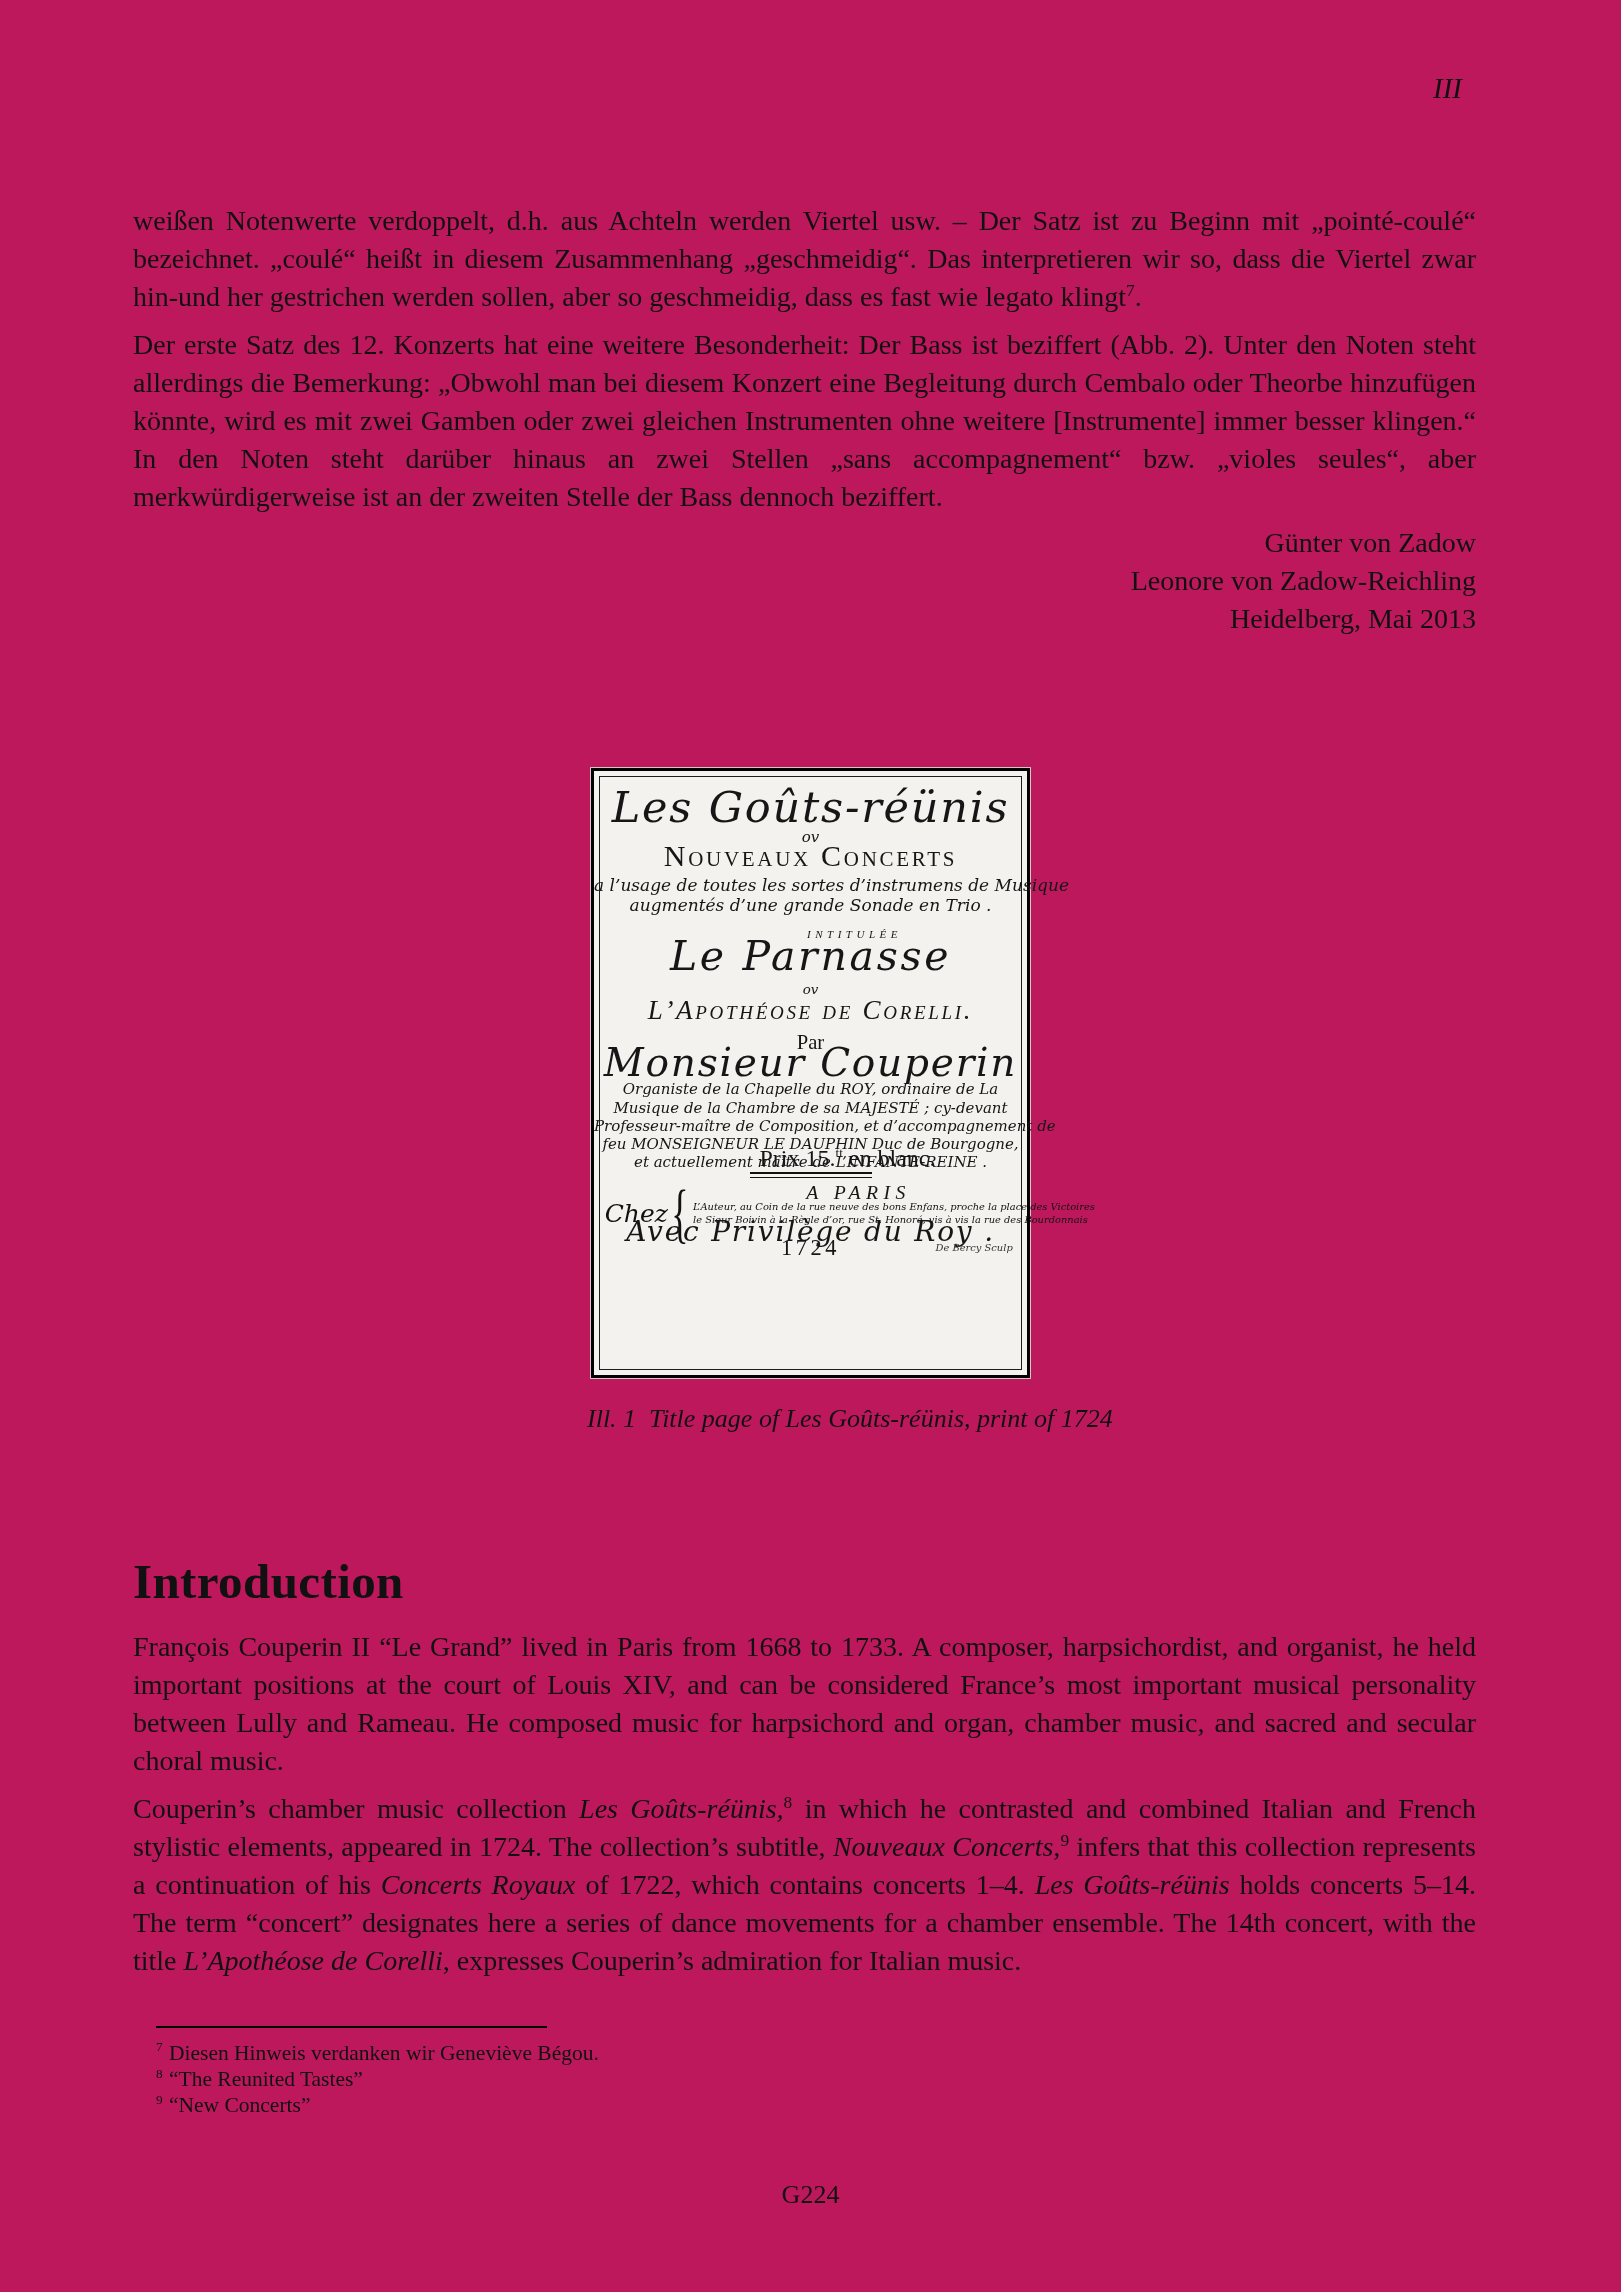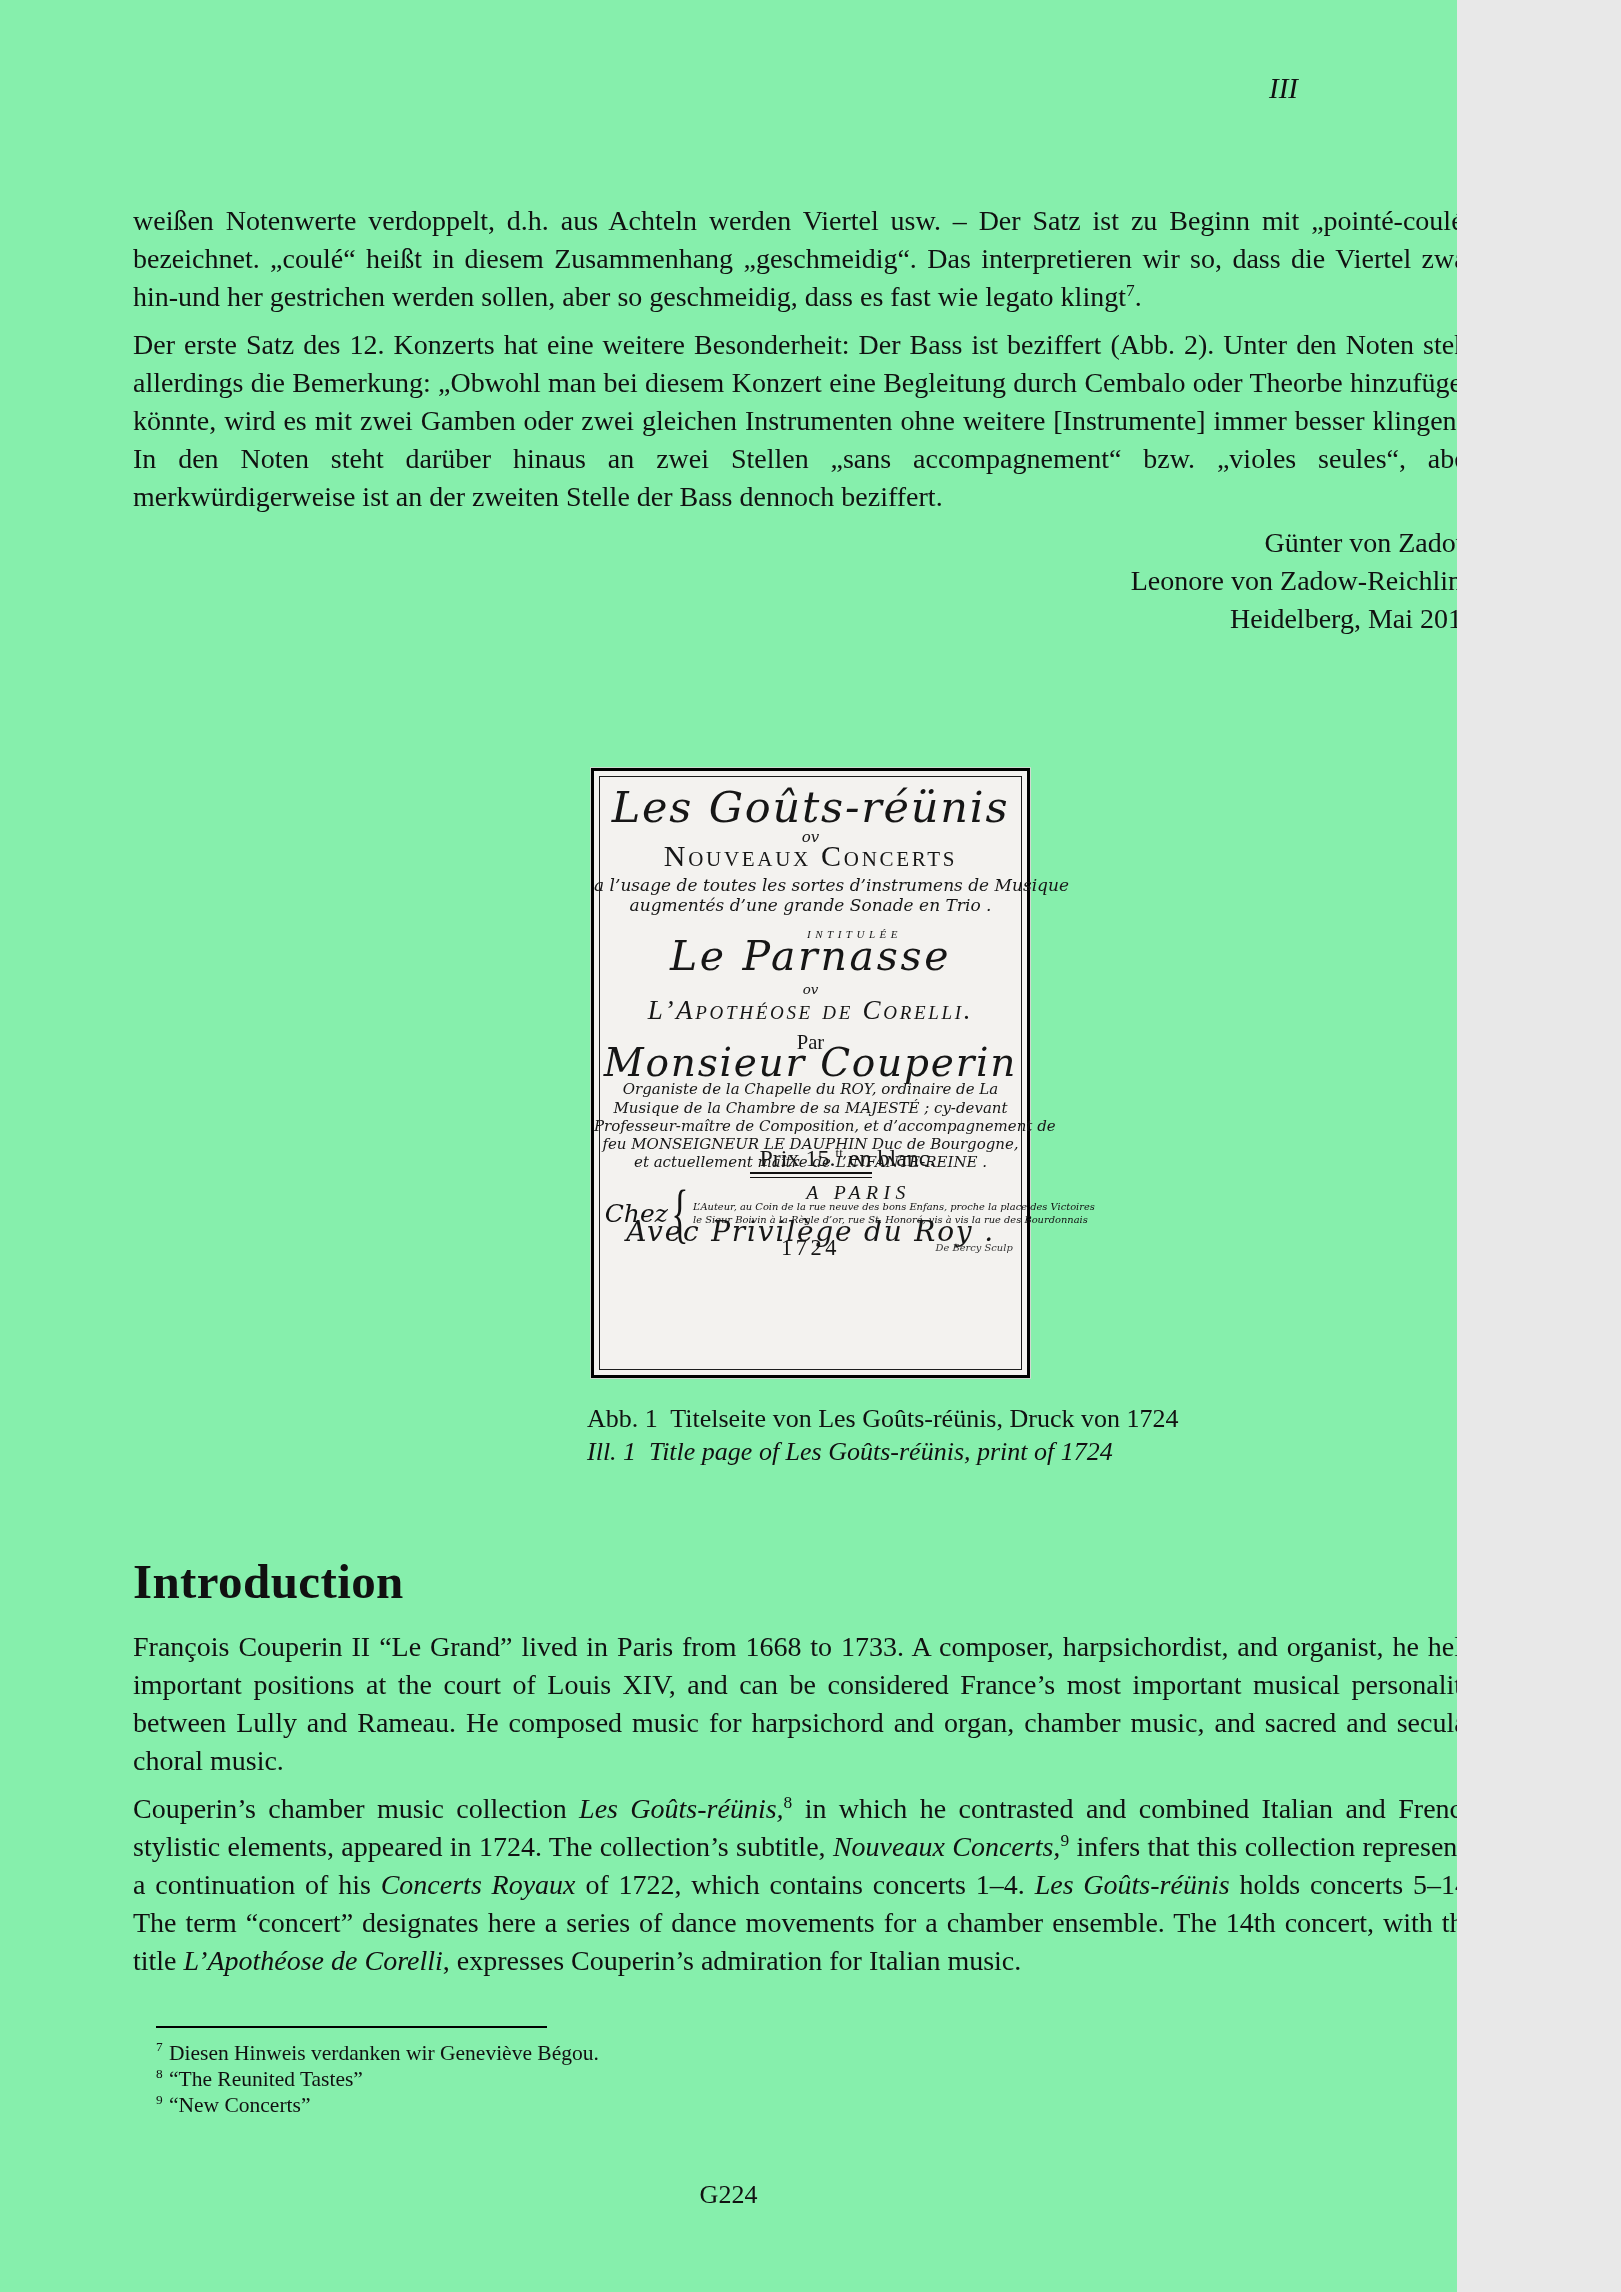--- a/index.html
+++ b/index.html
@@ -1,18 +1,18 @@
 <!DOCTYPE html>
 <html style="font-size:14.3px"><head>
 <meta charset="utf-8">
 <style>
   html,body { margin:0; padding:0; background:#e8e8e8; }
   .page {
-    position:relative; width:1457px; height:2293px;
-    background:#86efac; overflow:hidden;
+    position:relative; width:1621px; height:2293px;
+    background:#be185d; overflow:hidden;
     font-family:"Liberation Serif","DejaVu Serif",serif;
     color:#111;
   }
   
   .folio {
     position:absolute; top:72px; right:159px;
     font-style:italic; font-size:29px;
   }
   
   .german-block {
@@ -143,21 +143,20 @@
         <div>L’Auteur, au Coin de la rue neuve des bons Enfans, proche la place des Victoires</div>
         <div>le Sieur Boivin à la Règle d’or, rue St. Honoré, vis à vis la rue des Bourdonnais</div>
       </span>
     </div>
     <div class="fac-line script fl-privilege">Avec Privilège du Roy .</div>
     <div class="fac-line fl-year">1724</div>
     <div class="fac-engraver">De Bercy Sculp</div>
   </figure>
 
   <div class="caption">
-    <div class="cap-de">Abb. 1  Titelseite von Les Goûts-réünis, Druck von 1724</div>
     <div class="cap-en">Ill. 1  Title page of Les Goûts-réünis, print of 1724</div>
   </div>
 
   <h1 class="intro-heading">Introduction</h1>
 
   <div class="intro-block">
     <p class="body-p">François Couperin II “Le Grand” lived in Paris from 1668 to 1733. A composer, harpsichordist, and organist, he held important positions at the court of Louis XIV, and can be considered France’s most important musical personality between Lully and Rameau. He composed music for harpsichord and organ, chamber music, and sacred and secular choral music.</p>
     <p class="body-p"><span>Couperin’s chamber music collection </span><span class="ital">Les Goûts-réünis,</span><sup class="fnref">8</sup><span> in which he contrasted and combined Italian and French stylistic elements, appeared in 1724. The collection’s subtitle, </span><span class="ital">Nouveaux Concerts,</span><sup class="fnref">9</sup><span> infers that this collection represents a continuation of his </span><span class="ital">Concerts Royaux</span><span> of 1722, which contains concerts 1–4. </span><span class="ital">Les Goûts-réünis</span><span> holds concerts 5–14. The term “concert” designates here a series of dance movements for a chamber ensemble. The 14th concert, with the title </span><span class="ital">L’Apothéose de Corelli</span><span>, expresses Couperin’s admiration for Italian music.</span></p>
   </div>
 

